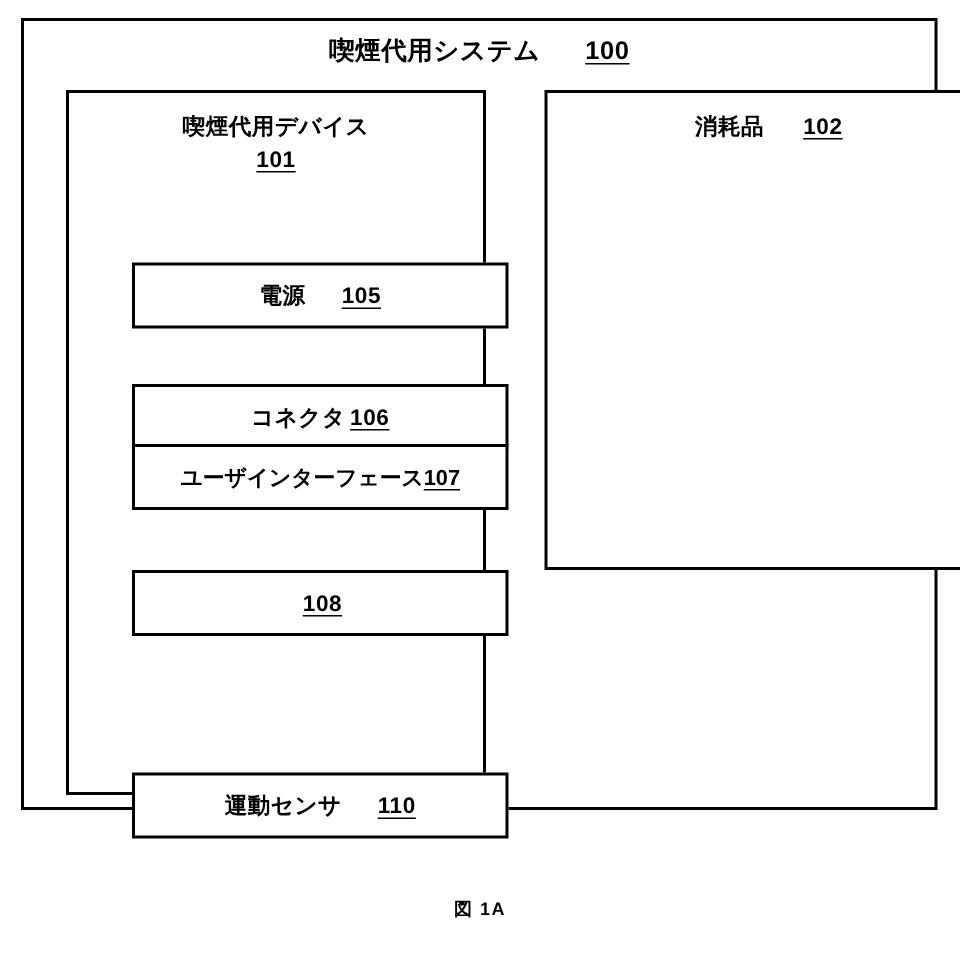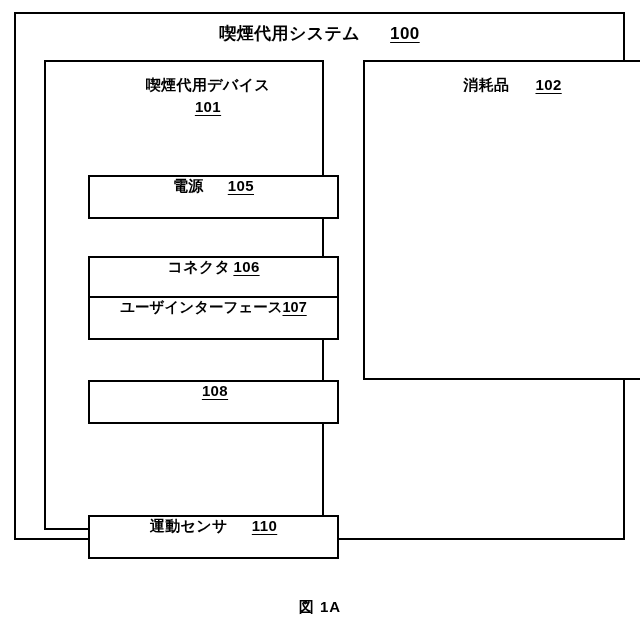--- a/index.html
+++ b/index.html
@@ -79,41 +79,42 @@
     position: absolute;
     left: 0;
     width: 100%;
     text-align: center;
     font-size: 15px;
     font-weight: 700;
     letter-spacing: 0.4px;
     line-height: 1.45;
     white-space: nowrap;
   }
-  .device-box .column-title { top: 12px; padding-left: 24px; }
+  .device-box .column-title { top: 12px; }
   .consumable-box .column-title { top: 12px; }
 
   .column-title .ref-block {
     display: block;
     text-decoration: underline;
     text-underline-offset: 3px;
   }
   .column-title .ref-inline {
     margin-left: 26px;
     text-decoration: underline;
     text-underline-offset: 3px;
   }
 
   
   .component {
     position: absolute;
     border: 2.5px solid #000000;
     box-sizing: border-box;
     background: #ffffff;
     display: flex;
+    align-items: center;
     justify-content: center;
   }
 
   .component-label {
     font-size: 15px;
     font-weight: 700;
     letter-spacing: 0.4px;
     white-space: nowrap;
     display: inline-flex;
     align-items: baseline;
@@ -142,21 +143,21 @@
   
   .comp-left.i2 .component-label { font-size: 14.5px; letter-spacing: 0px; }
 
   
   .figure-caption {
     position: absolute;
     left: 0;
     top: 598px;
     width: 640px;
     text-align: center;
-    font-size: 15px;
+    font-size: 12px;
     font-weight: 700;
     letter-spacing: 1px;
   }
 </style>
 </head>
 <body>
 
 <div id="figure-canvas">
 
   <div class="system-box">

